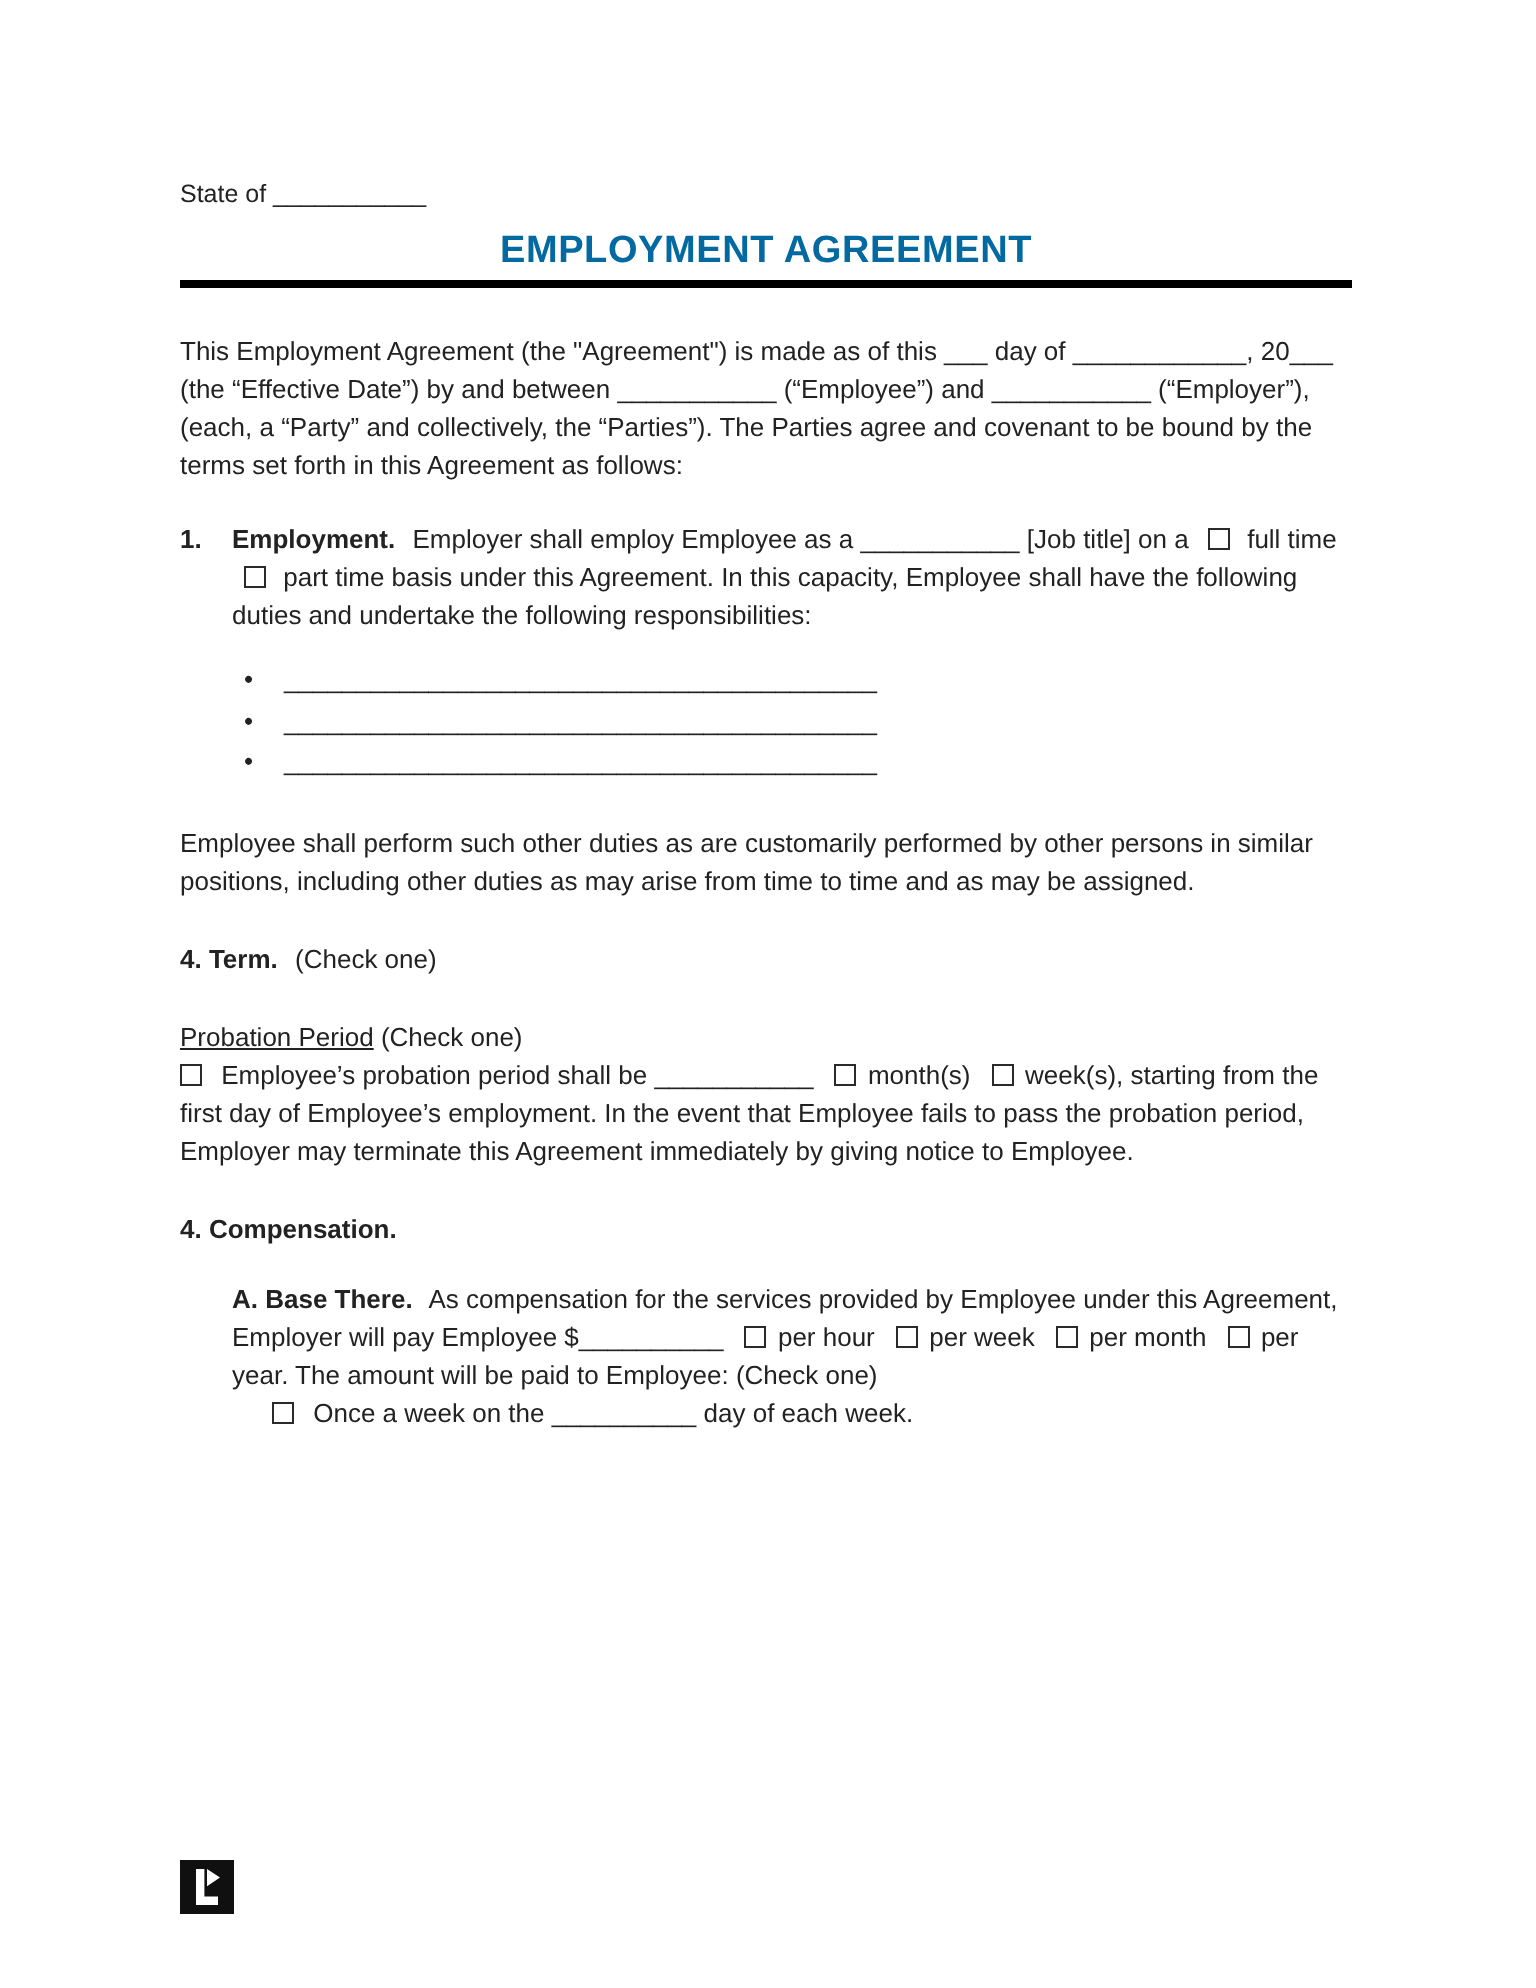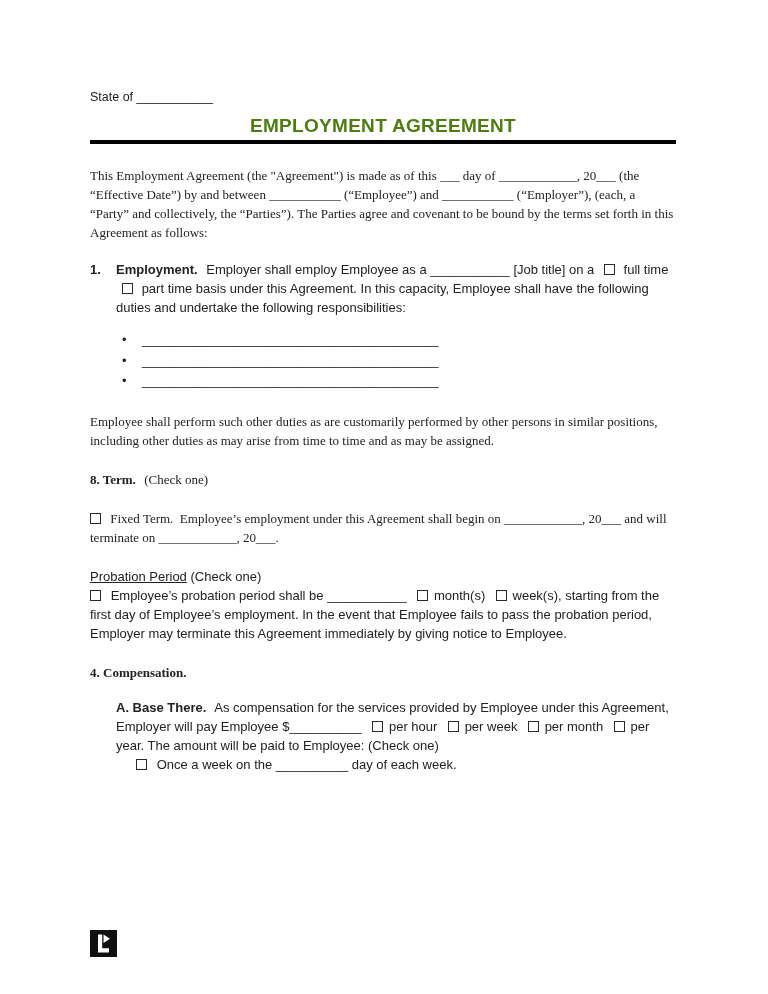--- a/index.html
+++ b/index.html
@@ -7,27 +7,27 @@
   .page {
     position:relative;
     width:768px; height:994px;
     background:#ffffff;
     color:#222222;
     font-family:"Liberation Sans","DejaVu Sans",sans-serif;
     font-size:13px; line-height:19px;
     padding:88px 92px 0 90px;
     overflow:hidden;
   }
-  p { margin:0;font-family:Liberation Serif, serif; }
+  p { margin:0; }
   .para { margin:15px 0 0 0; }
   .mt-lg { margin-top:20px; }
   .state-line { font-size:12.5px; }
   .title {
     text-align:center; font-weight:bold; font-size:19px;
-    letter-spacing:0.3px; margin-top:9px; color:#4d7c0f;
+    letter-spacing:0.3px; margin-top:9px; color:#0369a1;
   }
   .title-rule {
     margin-top:5px; height:3px;
     border-top:3.5px solid #000;
     border-bottom:1px solid #000;
   }
   .intro { margin-top:22px; }
   .b { font-weight:bold; }
   .u { text-decoration:underline; }
   .gap { margin-right:5px; }
@@ -83,28 +83,24 @@
     </div>
     <div class="bullet-row">
       <span class="bullet">•</span><span>_________________________________________</span>
     </div>
   </div>
 
   <p class="para mt-lg">Employee shall perform such other duties as are customarily performed by other persons in similar positions, including other duties as may arise from time to time and as may be assigned.</p>
 
 
   <p class="para mt-lg">
-    <span class="b gap">8. Term.</span>
+    <span class="b gap">4. Term.</span>
     <span>(Check one)</span>
   </p>
 
-  <p class="para mt-lg">
-    <span class="cb cb-lead"></span>
-    <span>Fixed Term.&nbsp; Employee’s employment under this Agreement shall begin on ____________, 20___ and will terminate on ____________, 20___.</span>
-  </p>
 
 
   <div class="probation">
     <div>
       <span class="u">Probation Period</span><span> (Check one)</span>
     </div>
     <div>
       <span class="cb cb-lead"></span>
       <span>Employee’s probation period shall be ___________</span>
       <span class="cb cb-tight"></span>

